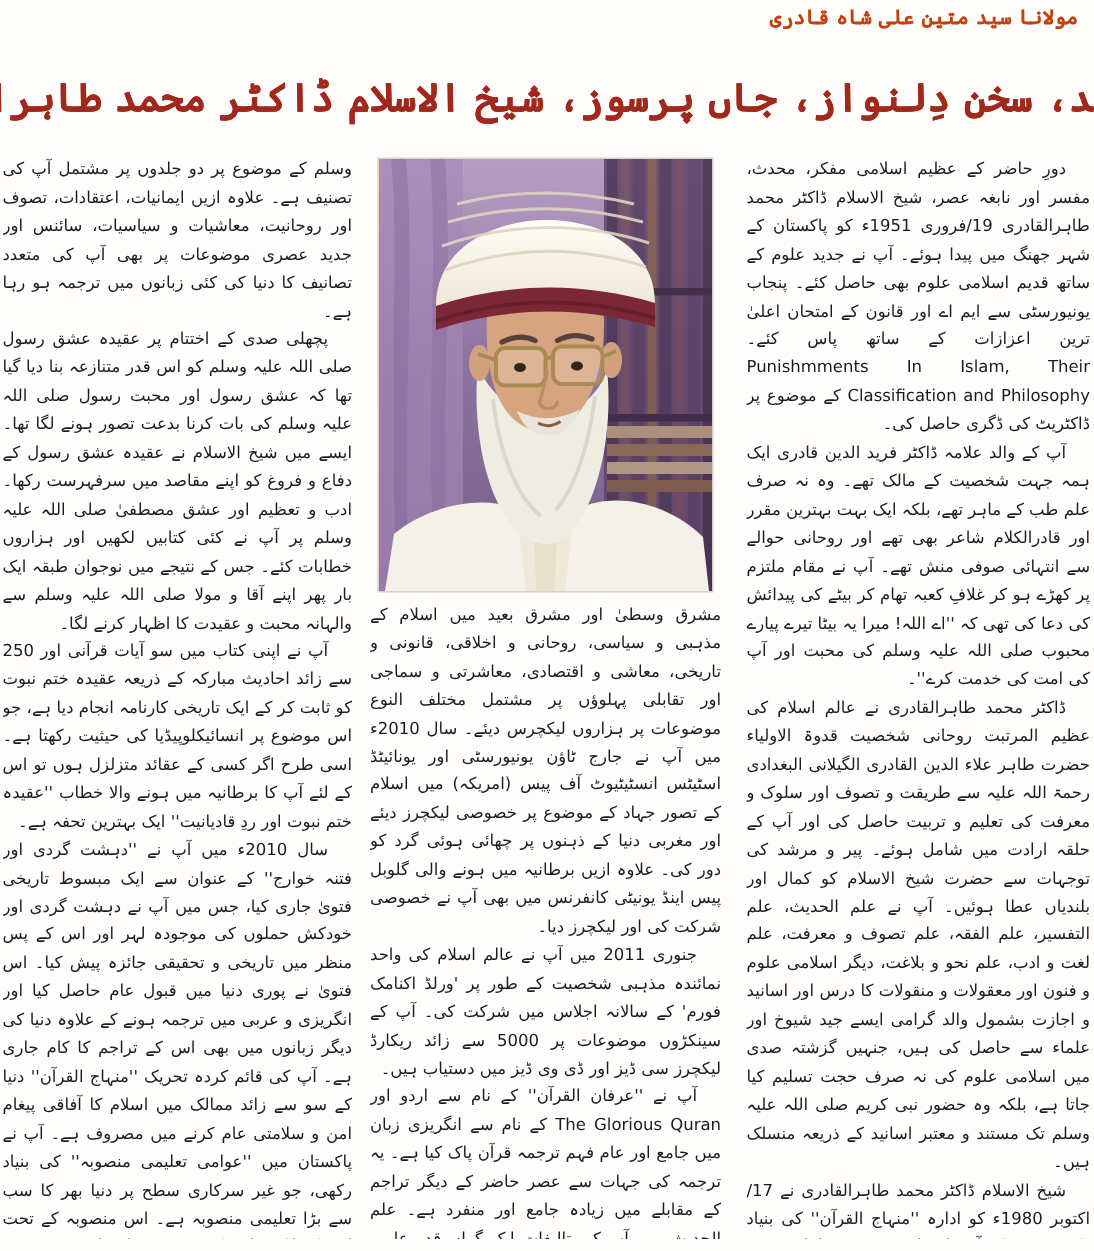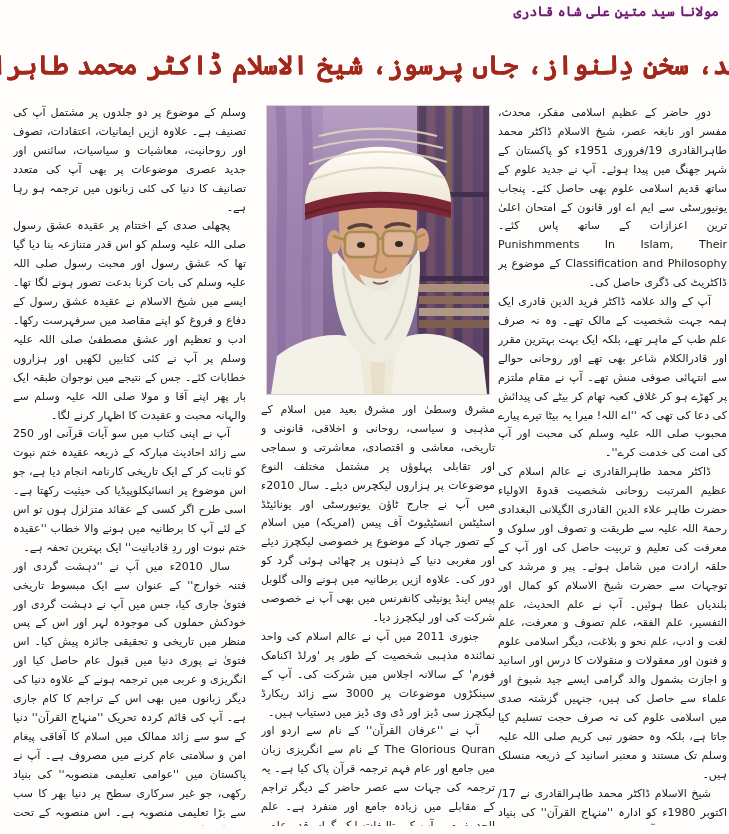--- a/index.html
+++ b/index.html
@@ -5,21 +5,21 @@
   html,body{margin:0;padding:0;}
   body{
     width:729px;height:834px;overflow:hidden;
     background:#fefdfb;
     font-family:"DejaVu Sans", sans-serif;
   }
   .page{position:relative;width:729px;height:834px;background:#fefdfb;}
 
   .byline{
     position:absolute;top:3px;right:10px;
-    color:#701a75;font-size:13.5px;font-weight:bold;
+    color:#c2410c;font-size:13.5px;font-weight:bold;
     direction:rtl;letter-spacing:0;
     font-family:"DejaVu Serif", serif;
   }
   .headline{
     position:absolute;top:32px;left:4px;right:4px;height:66px;
     display:flex;align-items:center;justify-content:center;
     color:#a1281b;font-size:26px;font-weight:bold;
     direction:rtl;white-space:nowrap;
     font-family:"DejaVu Serif", serif;
     text-shadow:0 0 .4px #a1281b;
@@ -27,22 +27,22 @@
 
   .col{
     position:absolute;top:104px;bottom:8px;overflow:hidden;
     direction:rtl;text-align:justify;
     font-size:11px;line-height:1.72;color:#1b1b1b;
     font-family:"DejaVu Sans", sans-serif;
   }
   .col p{margin:0;text-indent:16px;}
   .col p.cont{text-indent:0;}
   .col-right{right:2px;width:229px;}
-  .col-mid{left:261px;width:234px;}
-  .col-left{left:13px;width:233px;}
+  .col-mid{left:247px;width:234px;}
+  .col-left{left:2px;width:233px;}
 
   .portrait{
     width:222px;height:288px;margin:2px auto 7px auto;
     display:block;background:#8e74a0;
     box-shadow:0 0 0 1px #d8d2c8;
   }
 </style>
 </head>
 <body>
 
@@ -131,21 +131,21 @@
       <path d="M92 168 Q112 178 134 167 Q124 186 112 184 Q98 184 92 168 Z" fill="#e9e5da"></path>
       <path d="M106 176 Q113 180 121 175" stroke="#8d5a4a" stroke-width="2" fill="none"></path>
 
       <path d="M38 98 C38 22 184 22 184 96 L184 104 C136 90 86 90 38 106 Z" fill="url(#capG)"></path>
       <path d="M44 74 C88 58 134 58 178 72 M42 58 C86 42 136 42 180 56 M46 42 C90 30 132 30 176 42 M52 30 C92 20 130 20 170 30" stroke="#ddd4bf" stroke-width="2" fill="none" opacity="0.9"></path>
       <path d="M38 98 C86 82 136 82 184 96 L184 112 C136 98 86 98 38 114 Z" fill="#7b2735"></path>
       <path d="M38 108 C86 92 136 92 184 106" stroke="#5d1b26" stroke-width="2.5" fill="none" opacity="0.7"></path>
     </svg>
 
     <p class="cont">مشرق وسطیٰ اور مشرق بعید میں اسلام کے مذہبی و سیاسی، روحانی و اخلاقی، قانونی و تاریخی، معاشی و اقتصادی، معاشرتی و سماجی اور تقابلی پہلوؤں پر مشتمل مختلف النوع موضوعات پر ہزاروں لیکچرس دیئے۔ سال 2010ء میں آپ نے جارج ٹاؤن یونیورسٹی اور یونائیٹڈ اسٹیٹس انسٹیٹیوٹ آف پیس (امریکہ) میں اسلام کے تصور جہاد کے موضوع پر خصوصی لیکچرز دیئے اور مغربی دنیا کے ذہنوں پر چھائی ہوئی گرد کو دور کی۔ علاوہ ازیں برطانیہ میں ہونے والی گلوبل پیس اینڈ یونیٹی کانفرنس میں بھی آپ نے خصوصی شرکت کی اور لیکچرز دیا۔</p>
-    <p>جنوری 2011 میں آپ نے عالم اسلام کی واحد نمائندہ مذہبی شخصیت کے طور پر 'ورلڈ اکنامک فورم' کے سالانہ اجلاس میں شرکت کی۔ آپ کے سینکڑوں موضوعات پر 3000 سے زائد ریکارڈ لیکچرز سی ڈیز اور ڈی وی ڈیز میں دستیاب ہیں۔</p>
+    <p>جنوری 2011 میں آپ نے عالم اسلام کی واحد نمائندہ مذہبی شخصیت کے طور پر 'ورلڈ اکنامک فورم' کے سالانہ اجلاس میں شرکت کی۔ آپ کے سینکڑوں موضوعات پر 5000 سے زائد ریکارڈ لیکچرز سی ڈیز اور ڈی وی ڈیز میں دستیاب ہیں۔</p>
     <p>آپ نے ''عرفان القرآن'' کے نام سے اردو اور The Glorious Quran کے نام سے انگریزی زبان میں جامع اور عام فہم ترجمہ قرآن پاک کیا ہے۔ یہ ترجمہ کی جہات سے عصر حاضر کے دیگر تراجم کے مقابلے میں زیادہ جامع اور منفرد ہے۔ علم الحدیث میں آپ کی تالیفات ایک گراں قدر علمی سرمایہ ہیں۔ آپ کی ضخیم ترین تصنیف 25 ہزار احادیث مبارکہ کا مجموعہ ہے۔ اردو زبان میں سیرت الرسول صلی اللہ علیہ</p>
   </div>
 
   <div class="col col-left">
     <p class="cont">وسلم کے موضوع پر دو جلدوں پر مشتمل آپ کی تصنیف ہے۔ علاوہ ازیں ایمانیات، اعتقادات، تصوف اور روحانیت، معاشیات و سیاسیات، سائنس اور جدید عصری موضوعات پر بھی آپ کی متعدد تصانیف کا دنیا کی کئی زبانوں میں ترجمہ ہو رہا ہے۔</p>
     <p>پچھلی صدی کے اختتام پر عقیدہ عشق رسول صلی اللہ علیہ وسلم کو اس قدر متنازعہ بنا دیا گیا تھا کہ عشق رسول اور محبت رسول صلی اللہ علیہ وسلم کی بات کرنا بدعت تصور ہونے لگا تھا۔ ایسے میں شیخ الاسلام نے عقیدہ عشق رسول کے دفاع و فروغ کو اپنے مقاصد میں سرفہرست رکھا۔ ادب و تعظیم اور عشق مصطفیٰ صلی اللہ علیہ وسلم پر آپ نے کئی کتابیں لکھیں اور ہزاروں خطابات کئے۔ جس کے نتیجے میں نوجوان طبقہ ایک بار پھر اپنے آقا و مولا صلی اللہ علیہ وسلم سے والہانہ محبت و عقیدت کا اظہار کرنے لگا۔</p>
     <p>آپ نے اپنی کتاب میں سو آیات قرآنی اور 250 سے زائد احادیث مبارکہ کے ذریعہ عقیدہ ختم نبوت کو ثابت کر کے ایک تاریخی کارنامہ انجام دیا ہے، جو اس موضوع پر انسائیکلوپیڈیا کی حیثیت رکھتا ہے۔ اسی طرح اگر کسی کے عقائد متزلزل ہوں تو اس کے لئے آپ کا برطانیہ میں ہونے والا خطاب ''عقیدہ ختم نبوت اور ردِ قادیانیت'' ایک بہترین تحفہ ہے۔</p>
     <p>سال 2010ء میں آپ نے ''دہشت گردی اور فتنہ خوارج'' کے عنوان سے ایک مبسوط تاریخی فتویٰ جاری کیا، جس میں آپ نے دہشت گردی اور خودکش حملوں کی موجودہ لہر اور اس کے پس منظر میں تاریخی و تحقیقی جائزہ پیش کیا۔ اس فتویٰ نے پوری دنیا میں قبول عام حاصل کیا اور انگریزی و عربی میں ترجمہ ہونے کے علاوہ دنیا کی دیگر زبانوں میں بھی اس کے تراجم کا کام جاری ہے۔ آپ کی قائم کردہ تحریک ''منہاج القرآن'' دنیا کے سو سے زائد ممالک میں اسلام کا آفاقی پیغام امن و سلامتی عام کرنے میں مصروف ہے۔ آپ نے پاکستان میں ''عوامی تعلیمی منصوبہ'' کی بنیاد رکھی، جو غیر سرکاری سطح پر دنیا بھر کا سب سے بڑا تعلیمی منصوبہ ہے۔ اس منصوبہ کے تحت اب تک ایک چارٹرڈ یونیورسٹی (منہاج یونیورسٹی، لاہور) اور سیکڑوں اسکولس و کالجس کا قیام عمل میں لایا جا چکا ہے۔ بلاشبہ شیخ الاسلام ڈاکٹر محمد طاہرالقادری ایک فرد نہیں، بلکہ عہدِ نو میں ملت اسلامیہ کے تابندہ و روشن مستقبل کی نوید ہیں۔</p>
   </div>
 

